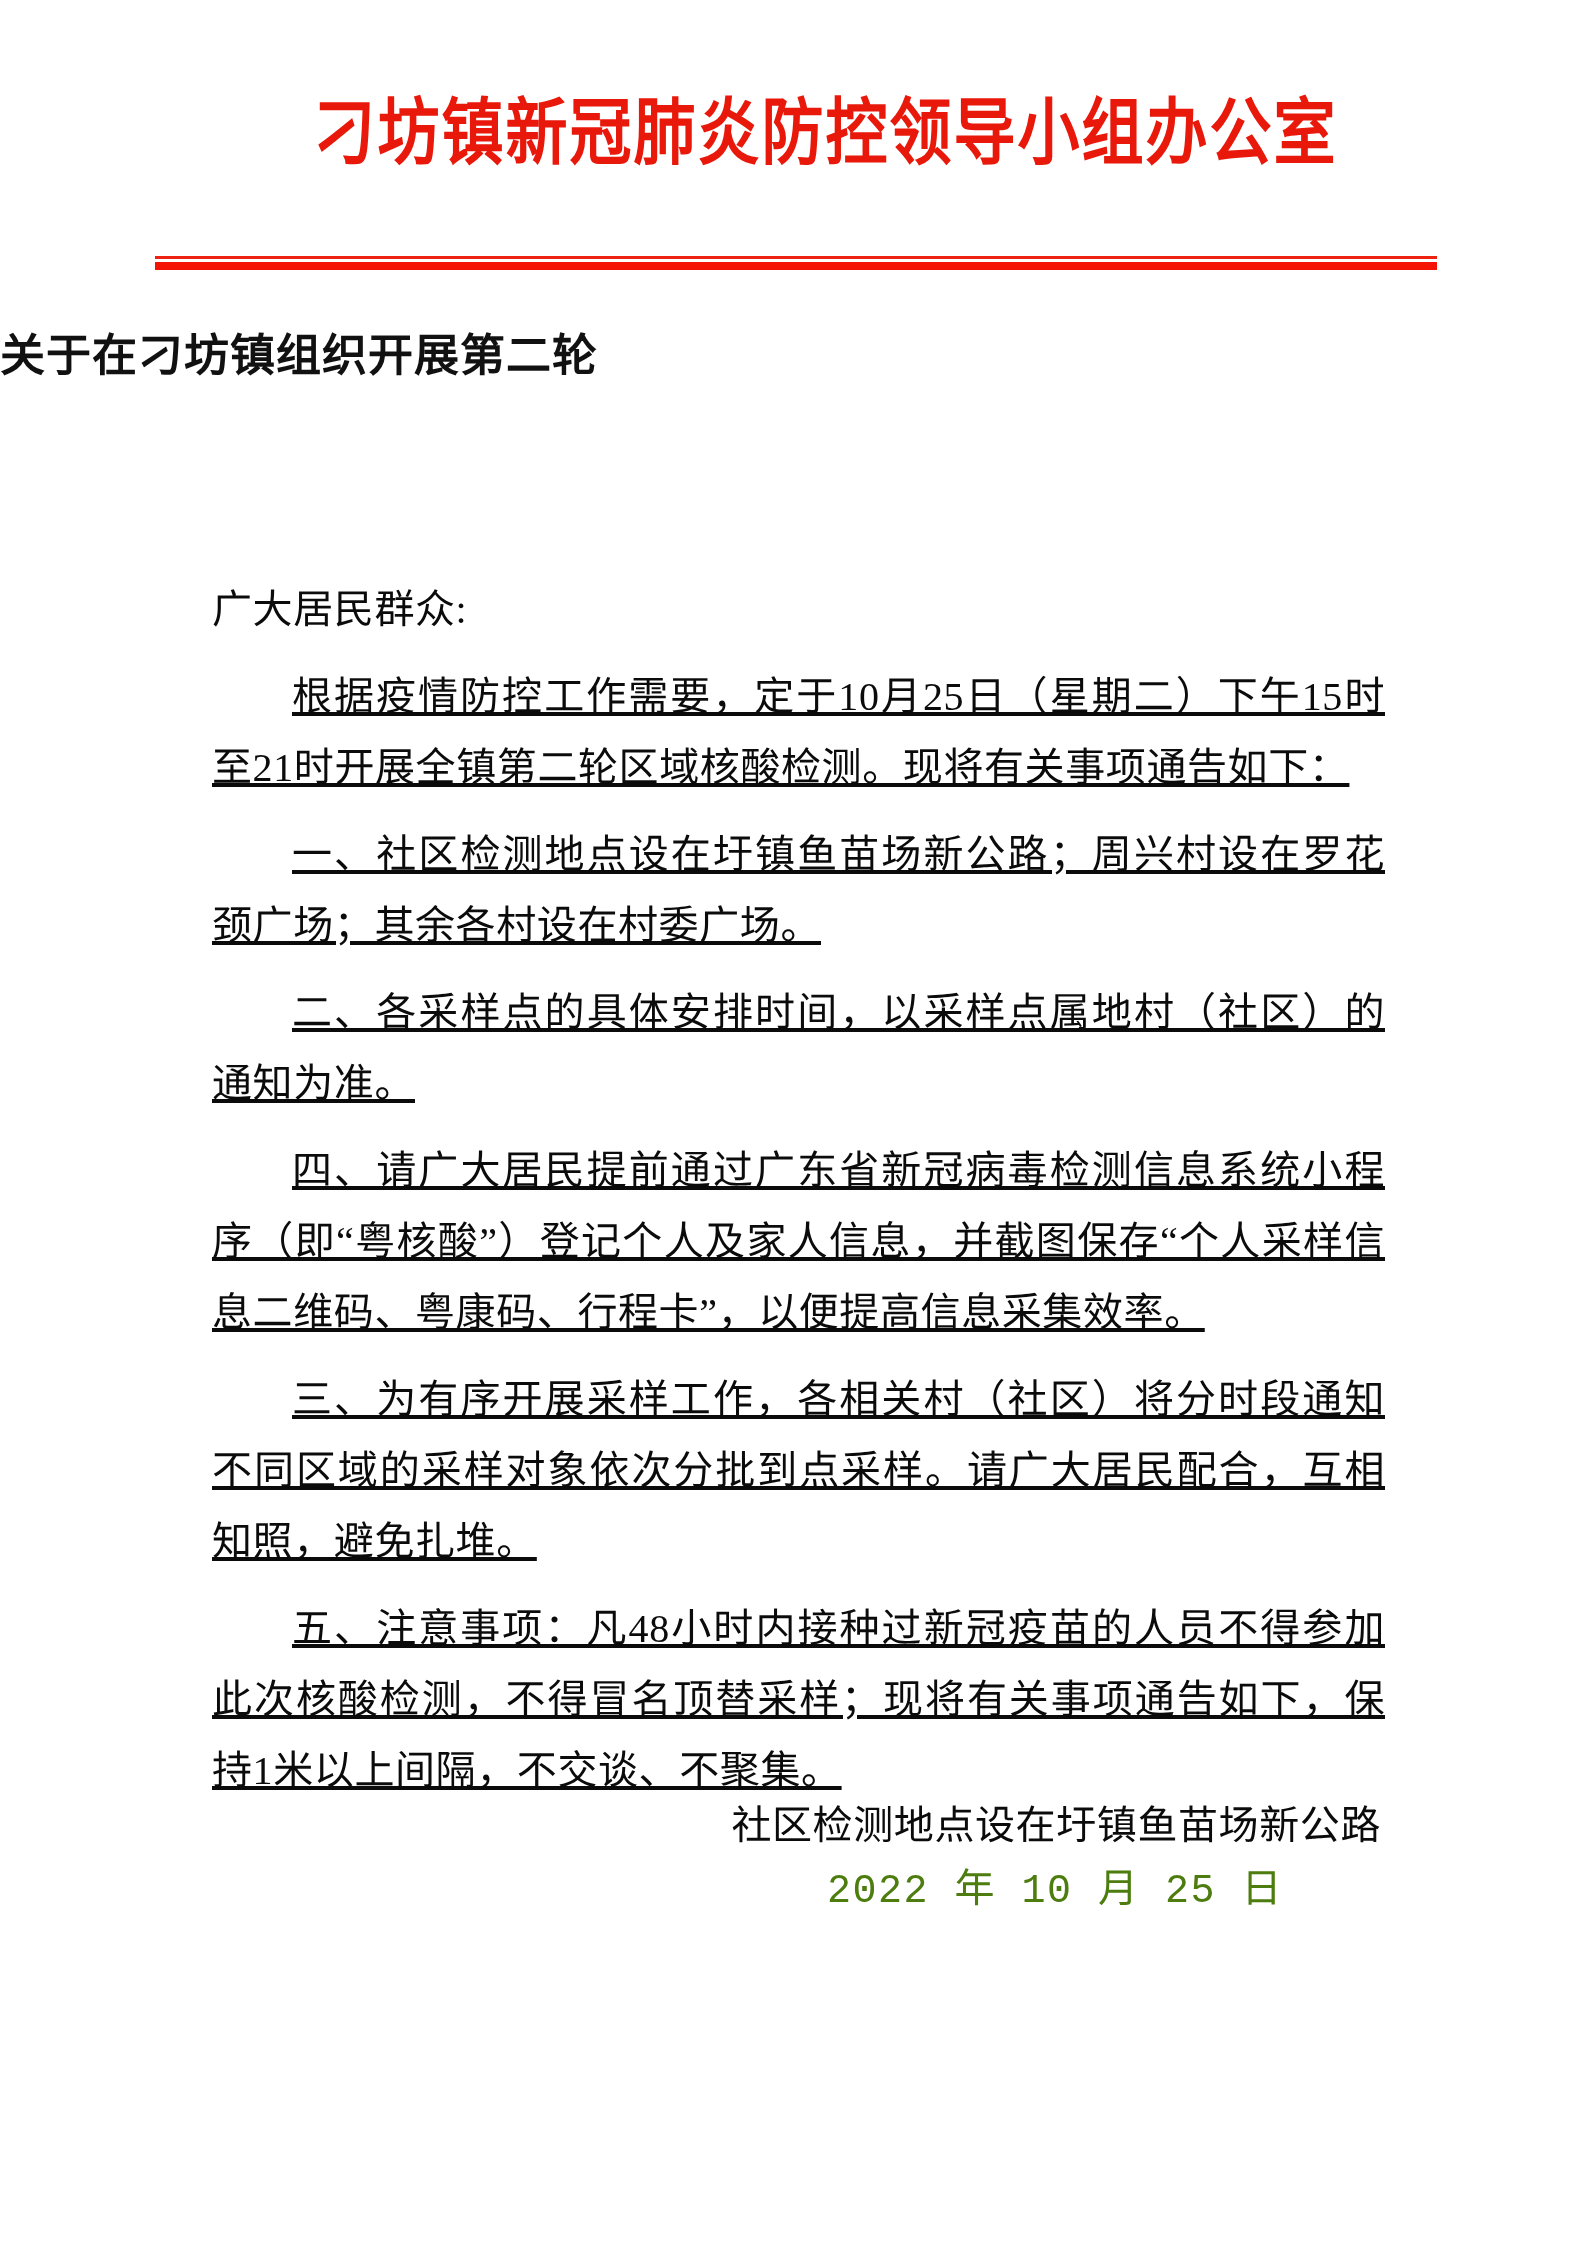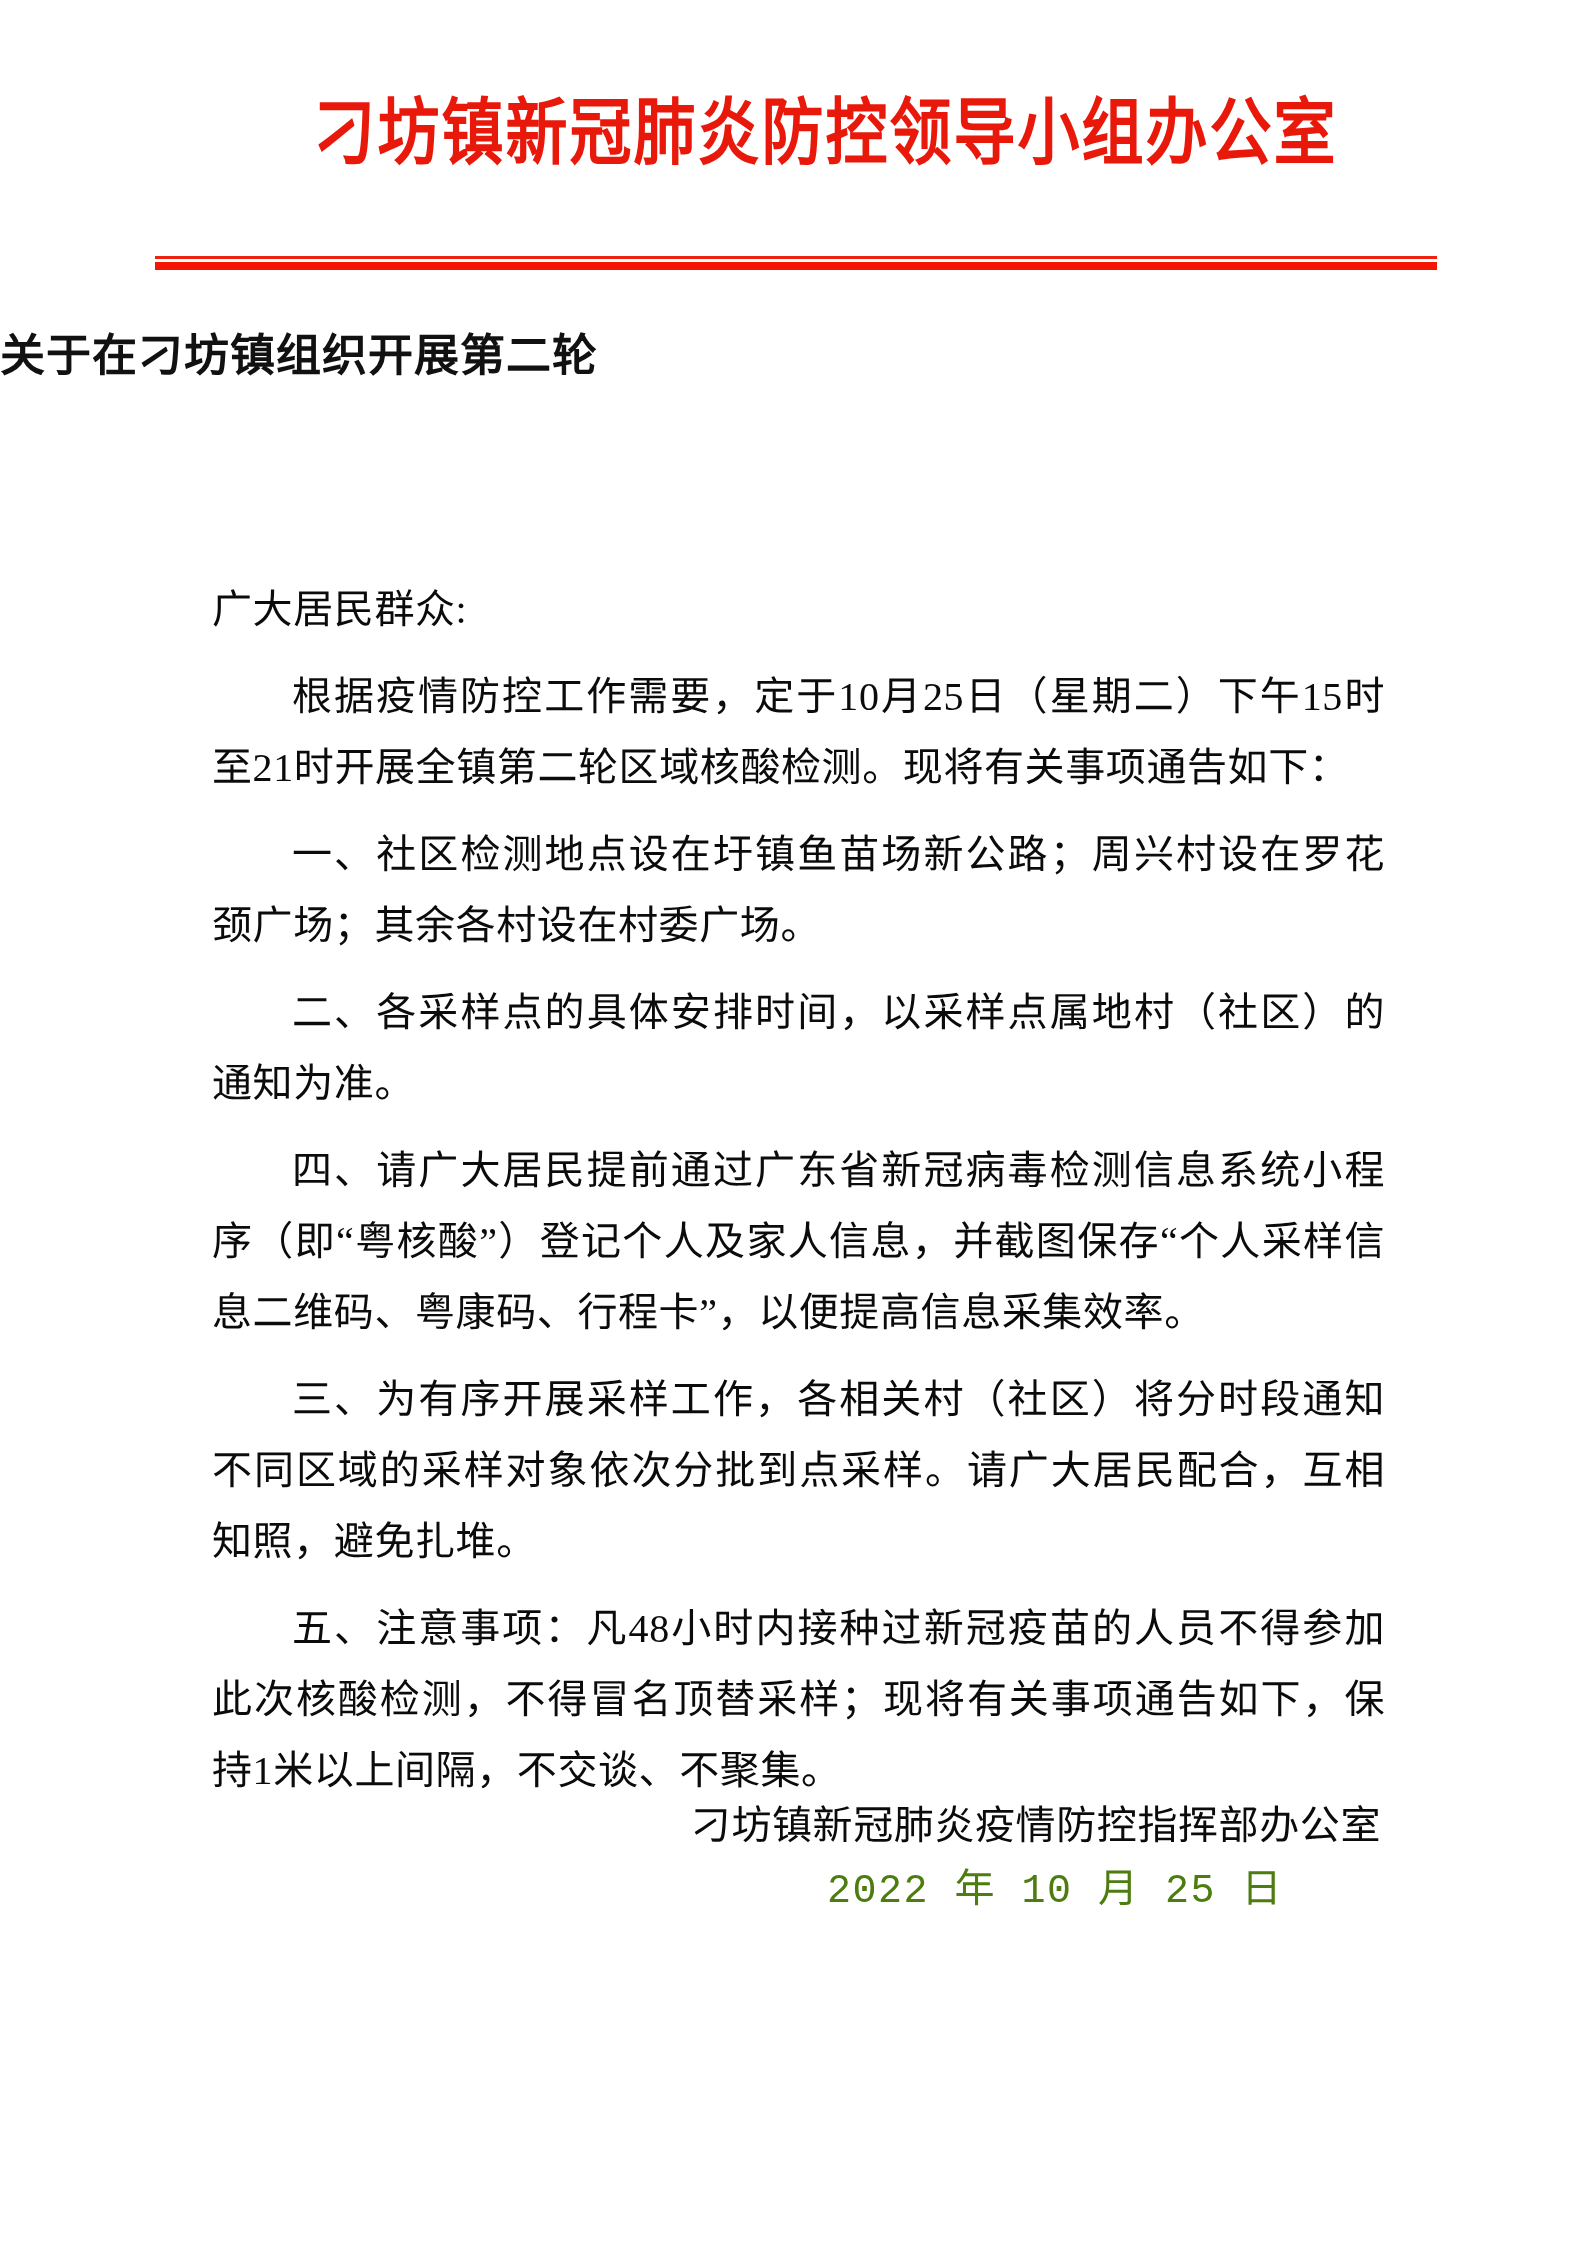--- a/index.html
+++ b/index.html
@@ -107,20 +107,21 @@
     font-size: 40px;
     line-height: 71px;
     letter-spacing: 0.6px;
     text-align: justify;
     text-justify: inter-ideograph;
     color: #0b0b0b;
     margin: 16px;
   }
   .para.indent {
     text-indent: 80px;
+    text-decoration: underline;
   }
 
   
   .signature {
     position: absolute;
     left: 196px;
     top: 1792px;
     width: 1205px;
     text-align: right;
   }
@@ -172,17 +173,17 @@
     <p class="para indent">二、各采样点的具体安排时间，以采样点属地村（社区）的通知为准。</p>
 
     <p class="para indent">四、请广大居民提前通过广东省新冠病毒检测信息系统小程序（即“粤核酸”）登记个人及家人信息，并截图保存“个人采样信息二维码、粤康码、行程卡”，以便提高信息采集效率。</p>
 
     <p class="para indent">三、为有序开展采样工作，各相关村（社区）将分时段通知不同区域的采样对象依次分批到点采样。请广大居民配合，互相知照，避免扎堆。</p>
 
     <p class="para indent">五、注意事项：凡48小时内接种过新冠疫苗的人员不得参加此次核酸检测，不得冒名顶替采样；现将有关事项通告如下，保持1米以上间隔，不交谈、不聚集。</p>
   </div>
 
   <div class="signature">
-    <div class="sign-org">刁坊镇新冠肺炎疫情防控指挥部办公室</div>
+    <div class="sign-org">社区检测地点设在圩镇鱼苗场新公路</div>
     <div class="sign-date">2022 年 10 月 25 日</div>
   </div>
 
 </div>
 
 </body></html>

